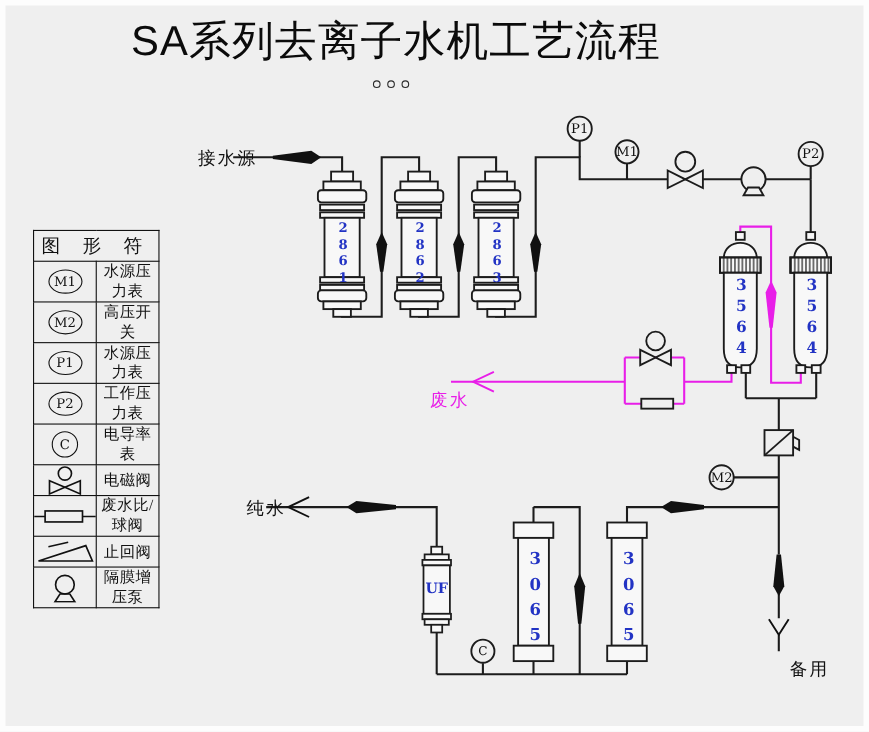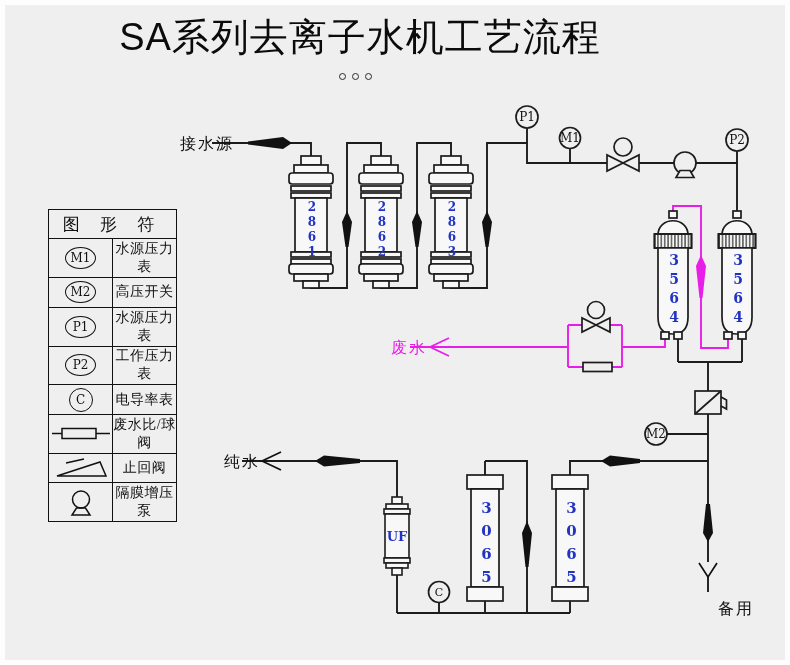--- a/index.html
+++ b/index.html
@@ -13,21 +13,21 @@
   .dots i{display:block;width:5px;height:5px;border:1.5px solid #2a2a2a;border-radius:50%;}
   .flow-label{font-size:16px;letter-spacing:2px;color:#111;white-space:nowrap;margin-left:28px;}
   .flow-label.magenta{color:#e81ee8;}
   .inst{transform:translate(-50%,-50%);font-family:"DejaVu Serif",serif;font-size:12px;color:#111;
         white-space:nowrap;line-height:1;}
   .vtext{transform:translateX(-50%);writing-mode:vertical-lr;text-orientation:upright;
          font-family:"DejaVu Serif",serif;font-weight:bold;color:#2233c4;line-height:1;}
   .uftext{transform:translate(-50%,-50%);font-family:"DejaVu Serif",serif;font-weight:bold;
           font-size:13px;color:#2233c4;text-align:center;}
   
-  .legend{left:48px;top:209px;width:129px;height:313px;border-collapse:collapse;table-layout:fixed;
+  .legend{left:30px;top:209px;width:115px;height:313px;border-collapse:collapse;table-layout:fixed;
           background:#efefef;}
   .legend td,.legend th{border:1.6px solid #111;padding:0;text-align:center;vertical-align:middle;
           font-weight:normal;color:#111;overflow:hidden;}
   .lg-head{font-size:17px;letter-spacing:8px;height:27px;}
   .lg-sub{font-size:16px;letter-spacing:2px;height:29px;}
   .lg-name{font-size:14px;letter-spacing:0.5px;}
   .lg-sym{width:64px;}
   .lg-circle{display:inline-flex;align-items:center;justify-content:center;width:29px;height:20px;
              border:1.6px solid #111;border-radius:50%;font-family:"DejaVu Serif",serif;
              font-size:12px;line-height:1;}
@@ -214,21 +214,21 @@
   </svg>
 
   <div class="abs title">SA系列去离子水机工艺流程</div>
   <div class="abs dots">
       <i></i>
       <i></i>
       <i></i>
     </div>
 
   <div class="abs flow-label" style="left:152px;top:134px">接水源</div>
-  <div class="abs flow-label magenta" style="left:363px;top:338px">废水</div>
+  <div class="abs flow-label magenta" style="left:363px;top:354px">废水</div>
   <div class="abs flow-label" style="left:196px;top:452px">纯水</div>
   <div class="abs flow-label" style="left:690px;top:599px">备用</div>
 
   <div class="abs inst" style="left:527px;top:117px">P1</div>
   <div class="abs inst" style="left:570px;top:138px">M1</div>
   <div class="abs inst" style="left:737px;top:140px">P2</div>
   <div class="abs inst" style="left:656px;top:434px">M2</div>
   <div class="abs inst" style="left:439px;top:592px;font-size:11px">C</div>
 
   <div class="abs vtext" style="left:312px;top:200px;font-size:12px;letter-spacing:1px">2861</div>
@@ -257,20 +257,32 @@
       <td class="lg-sym"><span class="lg-circle">P1</span></td>
       <td class="lg-name">水源压力表</td>
     </tr>
     <tr class="symrow">
       <td class="lg-sym"><span class="lg-circle">P2</span></td>
       <td class="lg-name">工作压力表</td>
     </tr>
     <tr class="symrow">
       <td class="lg-sym"><span class="lg-circle small">C</span></td>
       <td class="lg-name">电导率表</td>
+    </tr>
+    <tr class="symrow">
+      <td class="lg-sym">
+        <svg width="42" height="27" viewBox="0 0 42 27" style="margin:0 auto">
+          <g stroke="#111" stroke-width="1.5" fill="none">
+            <circle cx="21" cy="7.5" r="6"></circle>
+            <polygon points="7,14 7,26 21,20"></polygon>
+                <polygon points="35,14 35,26 21,20"></polygon>
+          </g>
+        </svg>
+      </td>
+      <td class="lg-name">电磁阀</td>
     </tr>
     <tr class="symrow">
       <td class="lg-sym">
         <svg width="58" height="15" viewBox="0 0 58 15" style="margin:0 auto">
           <g stroke="#111" stroke-width="1.5" fill="none">
             <line x1="0" y1="7.5" x2="10" y2="7.5"></line>
                 <rect x="10" y="2.5" width="34" height="10"></rect>
                 <line x1="44" y1="7.5" x2="58" y2="7.5"></line>
           </g>
         </svg>

